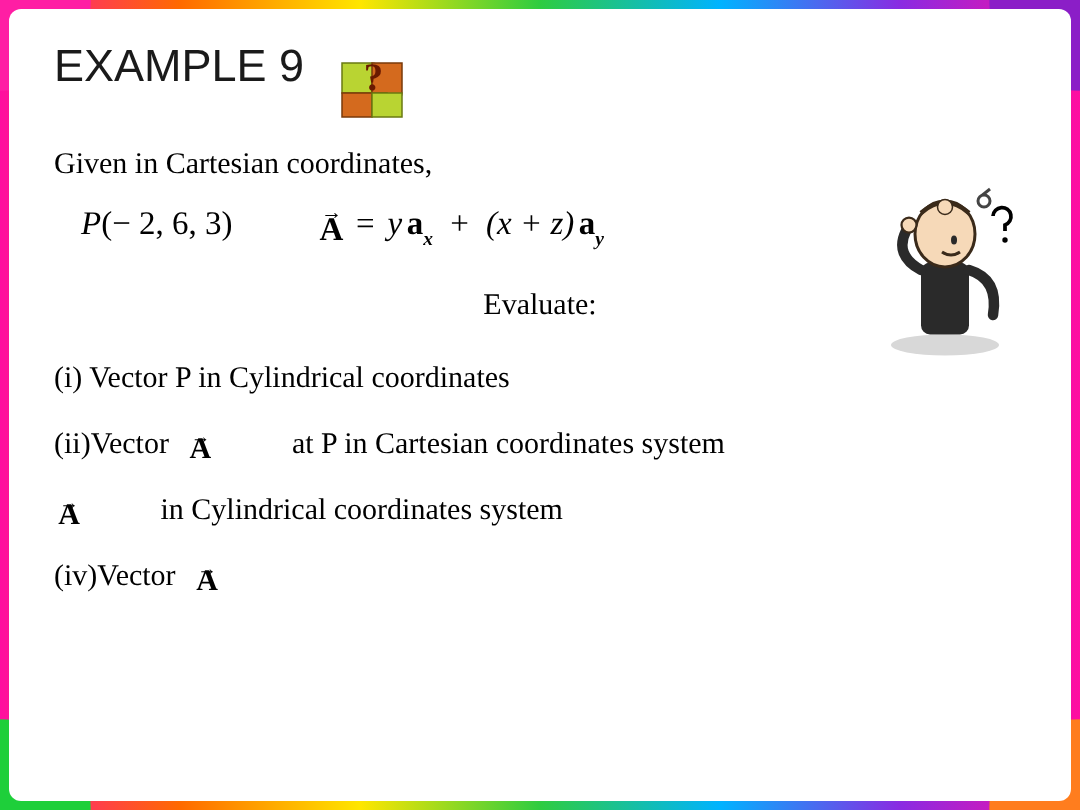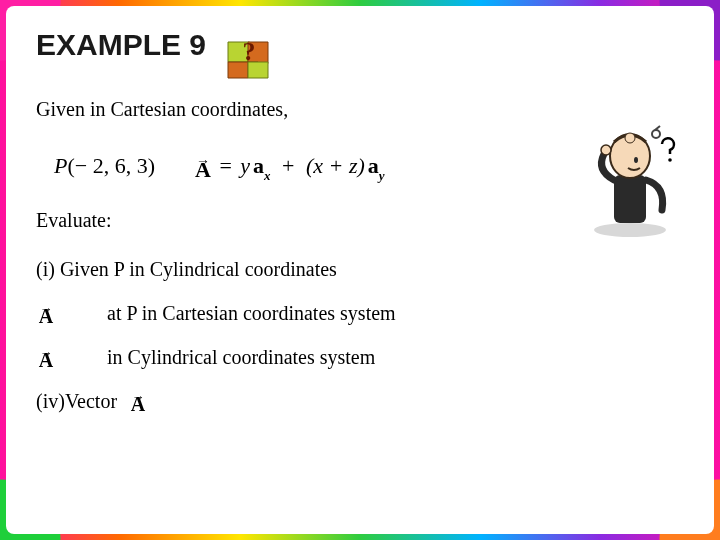--- a/index.html
+++ b/index.html
@@ -38,33 +38,33 @@
     background: #fff;
     border-radius: 6px;
   }
   .content {
     position: absolute;
     inset: 28px 36px 30px 36px;
     background: #fff;
   }
   .title {
     font-family: Arial, Helvetica, sans-serif;
-    font-weight: 700;
+    font-weight: 400;
     font-size: 30px;
     color: #1a1a1a;
     margin-bottom: 36px;
   }
   .given {
     font-size: 20px;
-    margin-bottom: 32px;
+    margin-bottom: 15px;
   }
   .formula-row {
     display: flex;
     align-items: center;
-    gap: 40px;
+    gap: 58px;
     padding-left: 18px;
     margin-bottom: 30px;
     font-family: "Times New Roman", serif;
   }
   .point-expr {
     font-size: 22px;
     font-style: italic;
   }
   .point-expr .paren { font-style: normal; }
   .vec-block {
@@ -86,20 +86,21 @@
   .eq-line .it { font-style: italic; }
   .eq-line .sub { font-size: 13px; font-style: italic; vertical-align: sub; position: relative; top: 5px; }
   .unit-vec {
     display: inline-flex;
     align-items: flex-end;
     font-weight: bold;
   }
   .evaluate {
     font-size: 20px;
     margin-bottom: 20px;
+    text-align: center;
   }
   .items {
     font-size: 20px;
     line-height: 1.0;
   }
   .item {
     display: flex;
     align-items: center;
     gap: 6px;
     margin-bottom: 10px;
@@ -202,23 +203,24 @@
         <span>a</span>
           <span class="sub">y</span>
       </span>
     </span>
   </div>
 
   <div class="evaluate">Evaluate:</div>
 
   <div class="items">
     <div class="item">
-      <span class="lead">(i) Given P in Cylindrical coordinates</span>
-    </div>
-    <div class="item">
+      <span class="lead">(i) Vector P in Cylindrical coordinates</span>
+    </div>
+    <div class="item">
+      <span class="lead">(ii)Vector </span>
       <span class="vec-inline">
         <span class="arrow">→</span>
         <span class="letter">A</span>
       </span>
       <span class="tail"> at P in Cartesian coordinates system</span>
     </div>
     <div class="item">
       <span class="vec-inline">
         <span class="arrow">→</span>
         <span class="letter">A</span>

